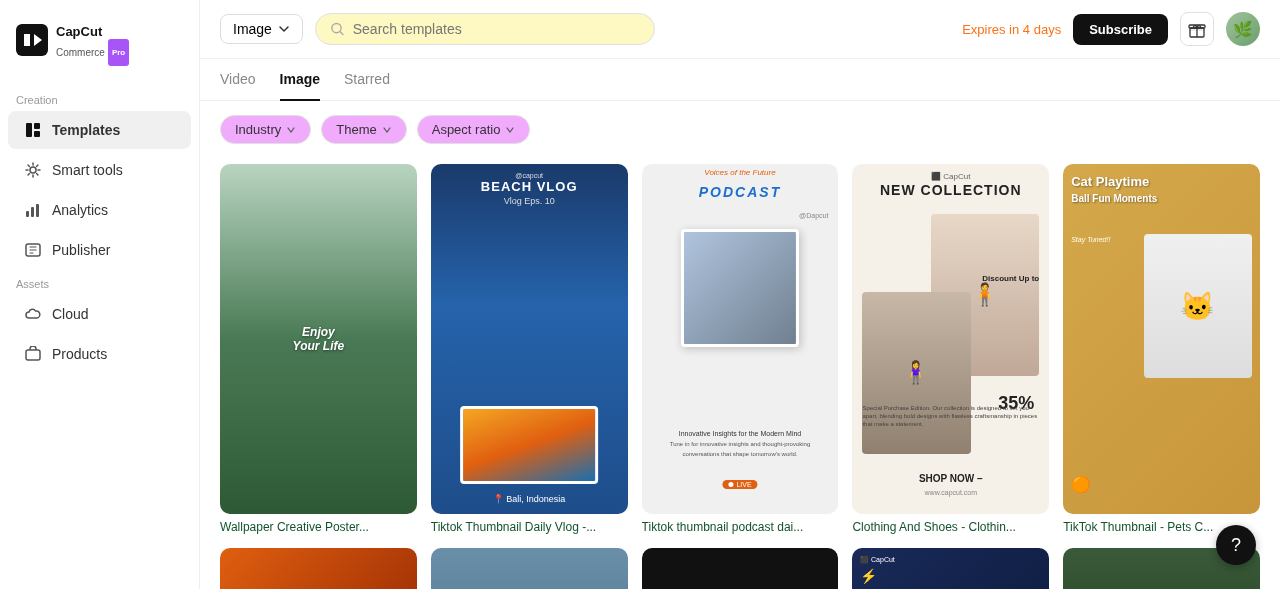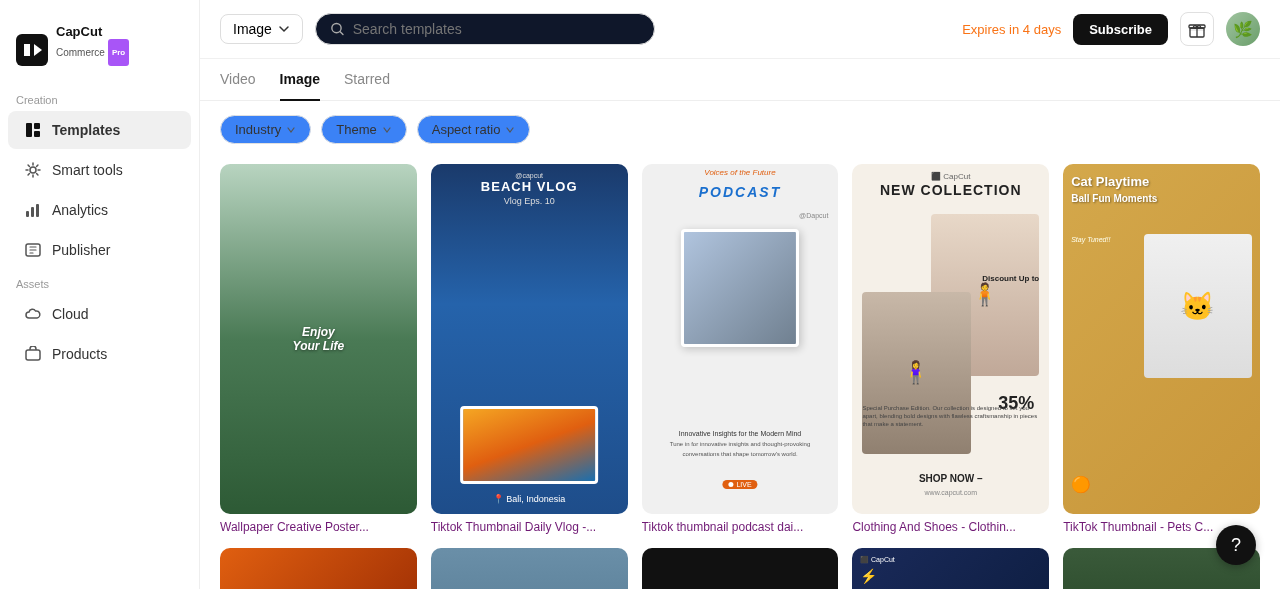--- a/index.html
+++ b/index.html
@@ -11,21 +11,21 @@
       background: #fff;
       border-right: 1px solid #eee;
       flex-shrink: 0;
       padding: 16px 0;
       display: flex;
       flex-direction: column;
     }
     .sidebar-logo {
       padding: 8px 16px 20px;
       display: flex;
-      align-items: flex-end;
+      align-items: flex-start;
       gap: 8px;
     }
     .logo-icon {
       width: 32px;
       height: 32px;
     }
     .logo-text-group { display: flex; flex-direction: column; }
     .logo-main { font-weight: 700; font-size: 13px; color: #111; }
     .logo-sub { font-size: 10px; color: #555; display: flex; align-items: center; gap: 3px; }
     .pro-badge {
@@ -88,21 +88,21 @@
     }
     .search-bar {
       flex: 1;
       max-width: 340px;
       display: flex;
       align-items: center;
       gap: 8px;
       border: 1px solid #e0e0e0;
       border-radius: 20px;
       padding: 7px 14px;
-      background: #0f172a;
+      background: #fef9c3;
     }
     .search-bar input {
       border: none;
       background: transparent;
       outline: none;
       font-size: 14px;
       color: #888;
       width: 100%;
     }
     .header-right {
@@ -176,21 +176,21 @@
     }
     .filter-btn {
       display: flex;
       align-items: center;
       gap: 5px;
       border: 1px solid #e0e0e0;
       border-radius: 20px;
       padding: 6px 14px;
       font-size: 13px;
       cursor: pointer;
-      background: #3b82f6;
+      background: #f0abfc;
       color: #333;
     }
 
     
     .grid-area {
       flex: 1;
       overflow-y: auto;
       padding: 10px 20px 16px;
     }
     .template-grid {
@@ -212,21 +212,21 @@
       background: #eee;
     }
     .thumb-overlay {
       position: absolute; inset: 0;
       background: rgba(0,0,0,0.15);
       opacity: 0;
       transition: opacity 0.2s;
     }
     .template-label {
       font-size: 12px;
-      color: #701a75;
+      color: #14532d;
       margin-top: 6px;
       white-space: nowrap;
       overflow: hidden;
       text-overflow: ellipsis;
     }
 
     
     .t1 { background: linear-gradient(180deg, #b8d4c0 0%, #4a7a55 50%, #2d5a35 100%); position:relative; }
     .t1-text { position:absolute; top:50%; left:50%; transform:translate(-50%,-50%); color:#fff; font-size:12px; font-weight:700; text-align:center; text-shadow:0 1px 3px rgba(0,0,0,0.5); font-style:italic; }
 

